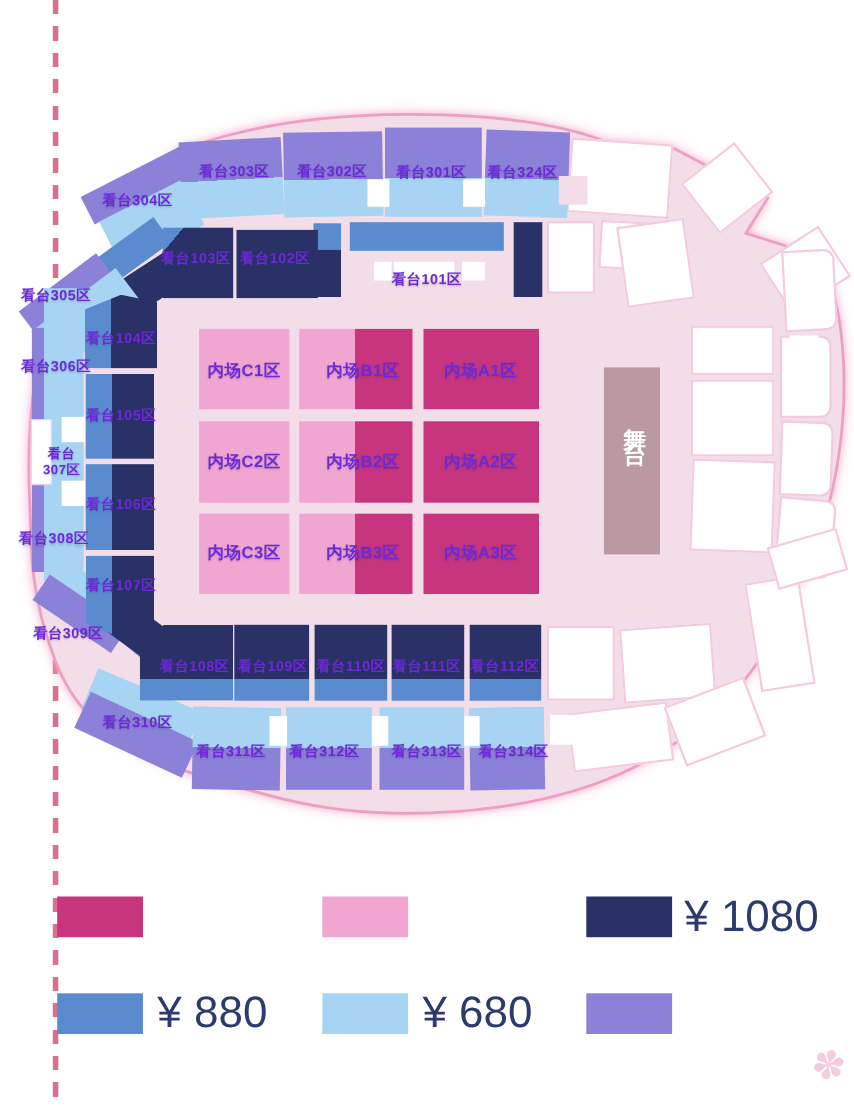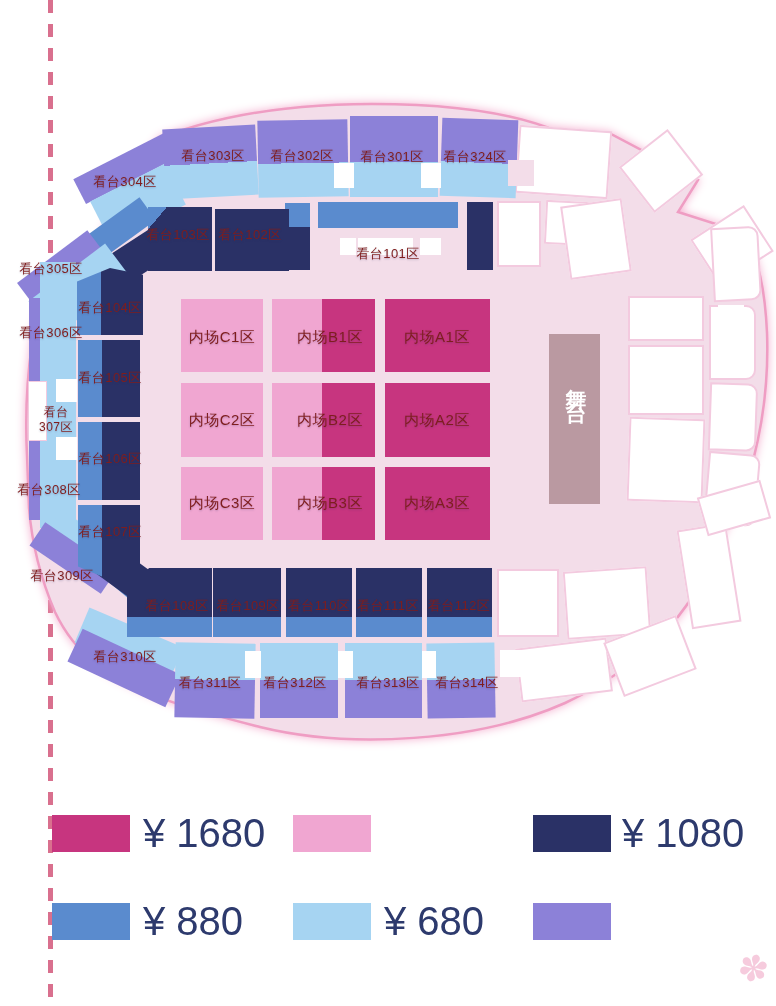--- a/index.html
+++ b/index.html
@@ -8,21 +8,21 @@
   .abs{position:absolute;}
   
   .bg-cr{background:#C7357F;} .bg-pk{background:#F0A6D1;} .bg-n{background:#2A3166;}
   .bg-b{background:#5A8BCE;}  .bg-lb{background:#A6D4F2;} .bg-p{background:#8C81D8;}
   .bg-stage{background:#BA99A1;}
   
   .na{position:absolute;background:#ffffff;border:2px solid #F3CADF;box-sizing:border-box;}
   .gate{position:absolute;background:#ffffff;}
   .pgate{position:absolute;background:#F3DDE9;}
   
-  .lbl{position:absolute;transform:translate(-50%,-50%);color:#7f1d1d;font-weight:normal;
+  .lbl{position:absolute;transform:translate(-50%,-50%);color:#6d28d9;font-weight:bold;
        font-size:13px;white-space:nowrap;text-shadow:0 1px 2px rgba(42,49,102,.28);letter-spacing:0.5px;}
   .lbl-field{font-size:15px;}
   .lbl-2line{text-align:center;line-height:15px;font-size:12px;}
   .stage-lbl{position:absolute;color:#fff;font-weight:bold;font-size:21px;
              writing-mode:vertical-rl;letter-spacing:14px;}
   
   .sw{position:absolute;width:78px;height:37px;}
   .price{position:absolute;color:#2D3A6D;font-size:40px;line-height:40px;transform:translateY(-50%);}
   
   #dash{position:absolute;left:48px;top:0;width:5px;height:1006px;
@@ -167,21 +167,20 @@
   <div class="lbl lbl-field" style="left:330px;top:337px;">内场B1区</div>
   <div class="lbl lbl-field" style="left:437px;top:337px;">内场A1区</div>
   <div class="lbl lbl-field" style="left:222px;top:420px;">内场C2区</div>
   <div class="lbl lbl-field" style="left:330px;top:420px;">内场B2区</div>
   <div class="lbl lbl-field" style="left:437px;top:420px;">内场A2区</div>
   <div class="lbl lbl-field" style="left:222px;top:503px;">内场C3区</div>
   <div class="lbl lbl-field" style="left:330px;top:503px;">内场B3区</div>
   <div class="lbl lbl-field" style="left:437px;top:503px;">内场A3区</div>
 
   <div class="sw bg-cr" style="left:52px;top:815px;"></div>
-  <div class="price" style="left:143px;top:833px;">¥ 1680</div>
   <div class="sw bg-pk" style="left:293px;top:815px;"></div>
   <div class="sw bg-n" style="left:533px;top:815px;"></div>
   <div class="price" style="left:622px;top:833px;">¥ 1080</div>
   <div class="sw bg-b" style="left:52px;top:903px;"></div>
   <div class="price" style="left:143px;top:921px;">¥ 880</div>
   <div class="sw bg-lb" style="left:293px;top:903px;"></div>
   <div class="price" style="left:384px;top:921px;">¥ 680</div>
   <div class="sw bg-p" style="left:533px;top:903px;"></div>
 
   <div class="sparkle" style="left:738px;top:948px;">✽</div>

